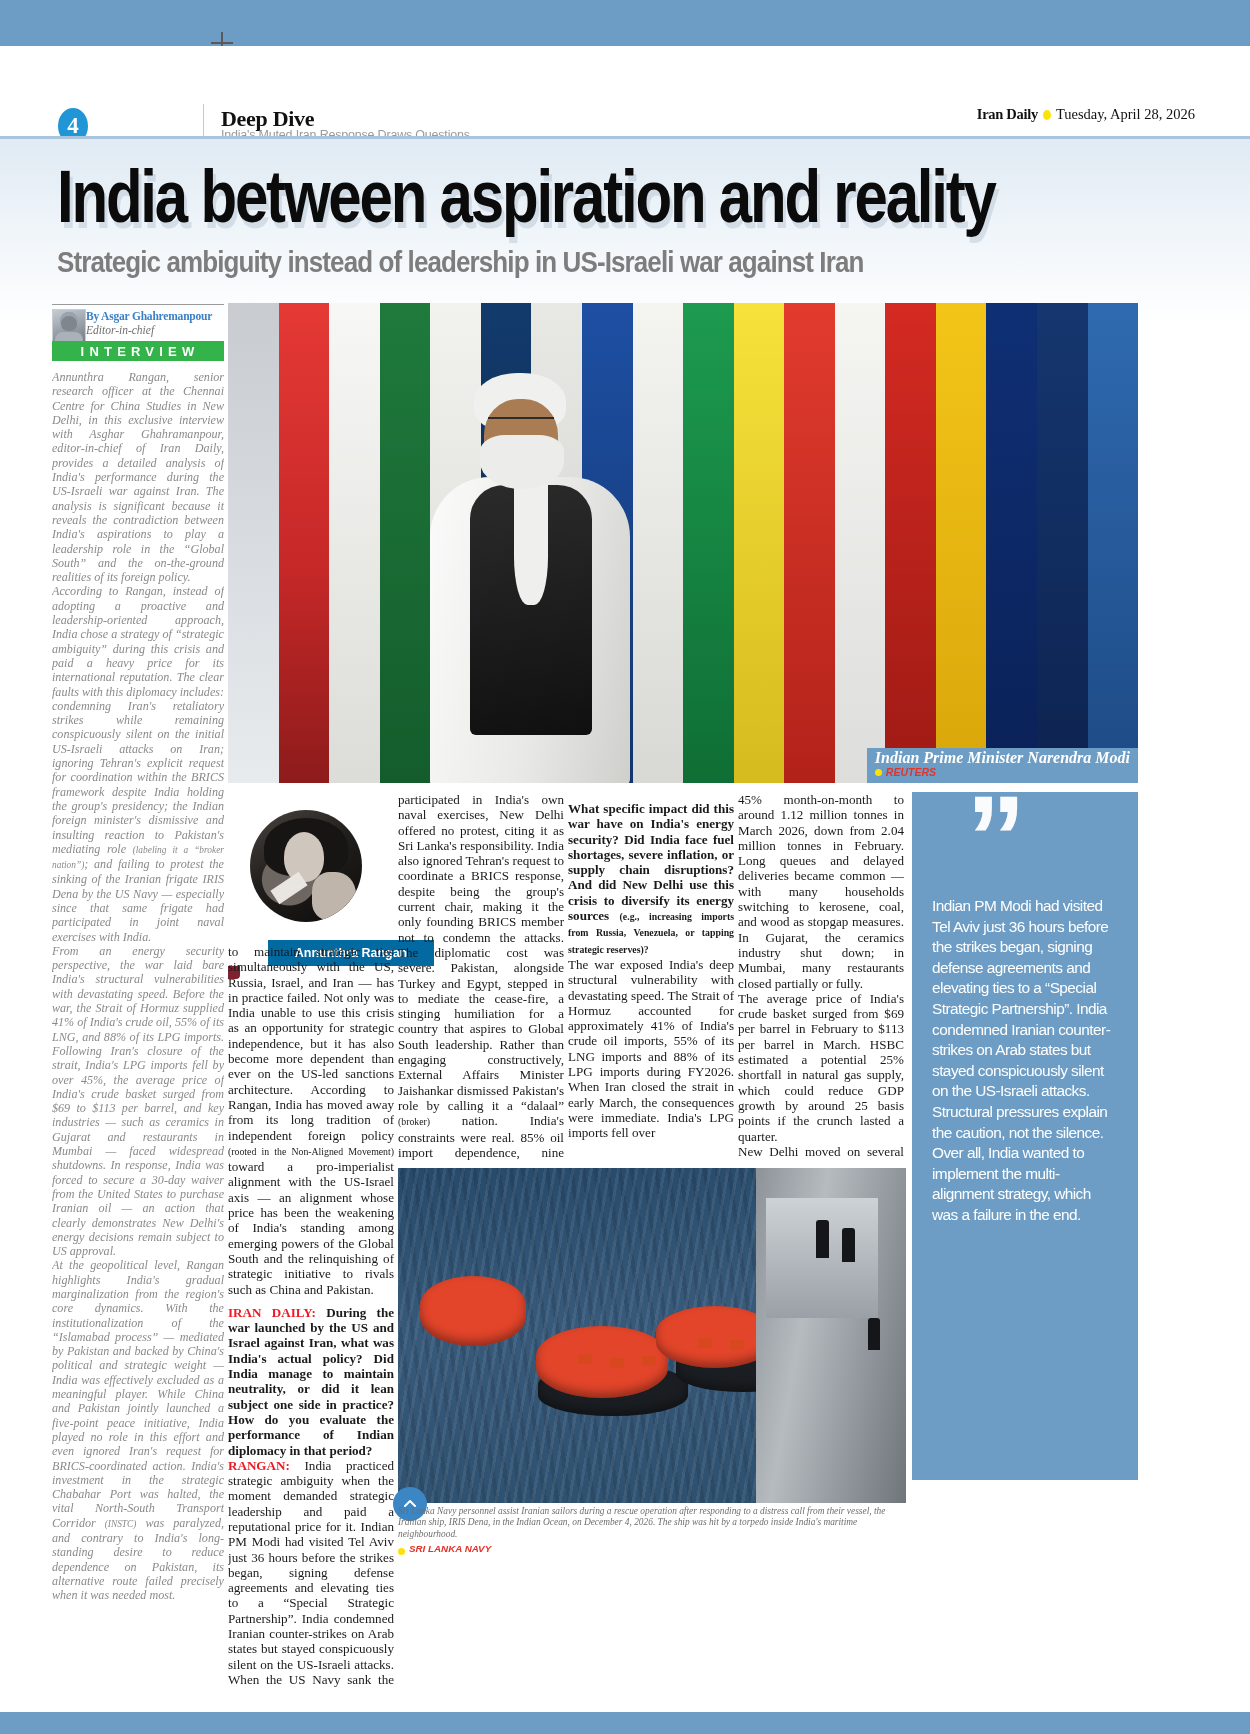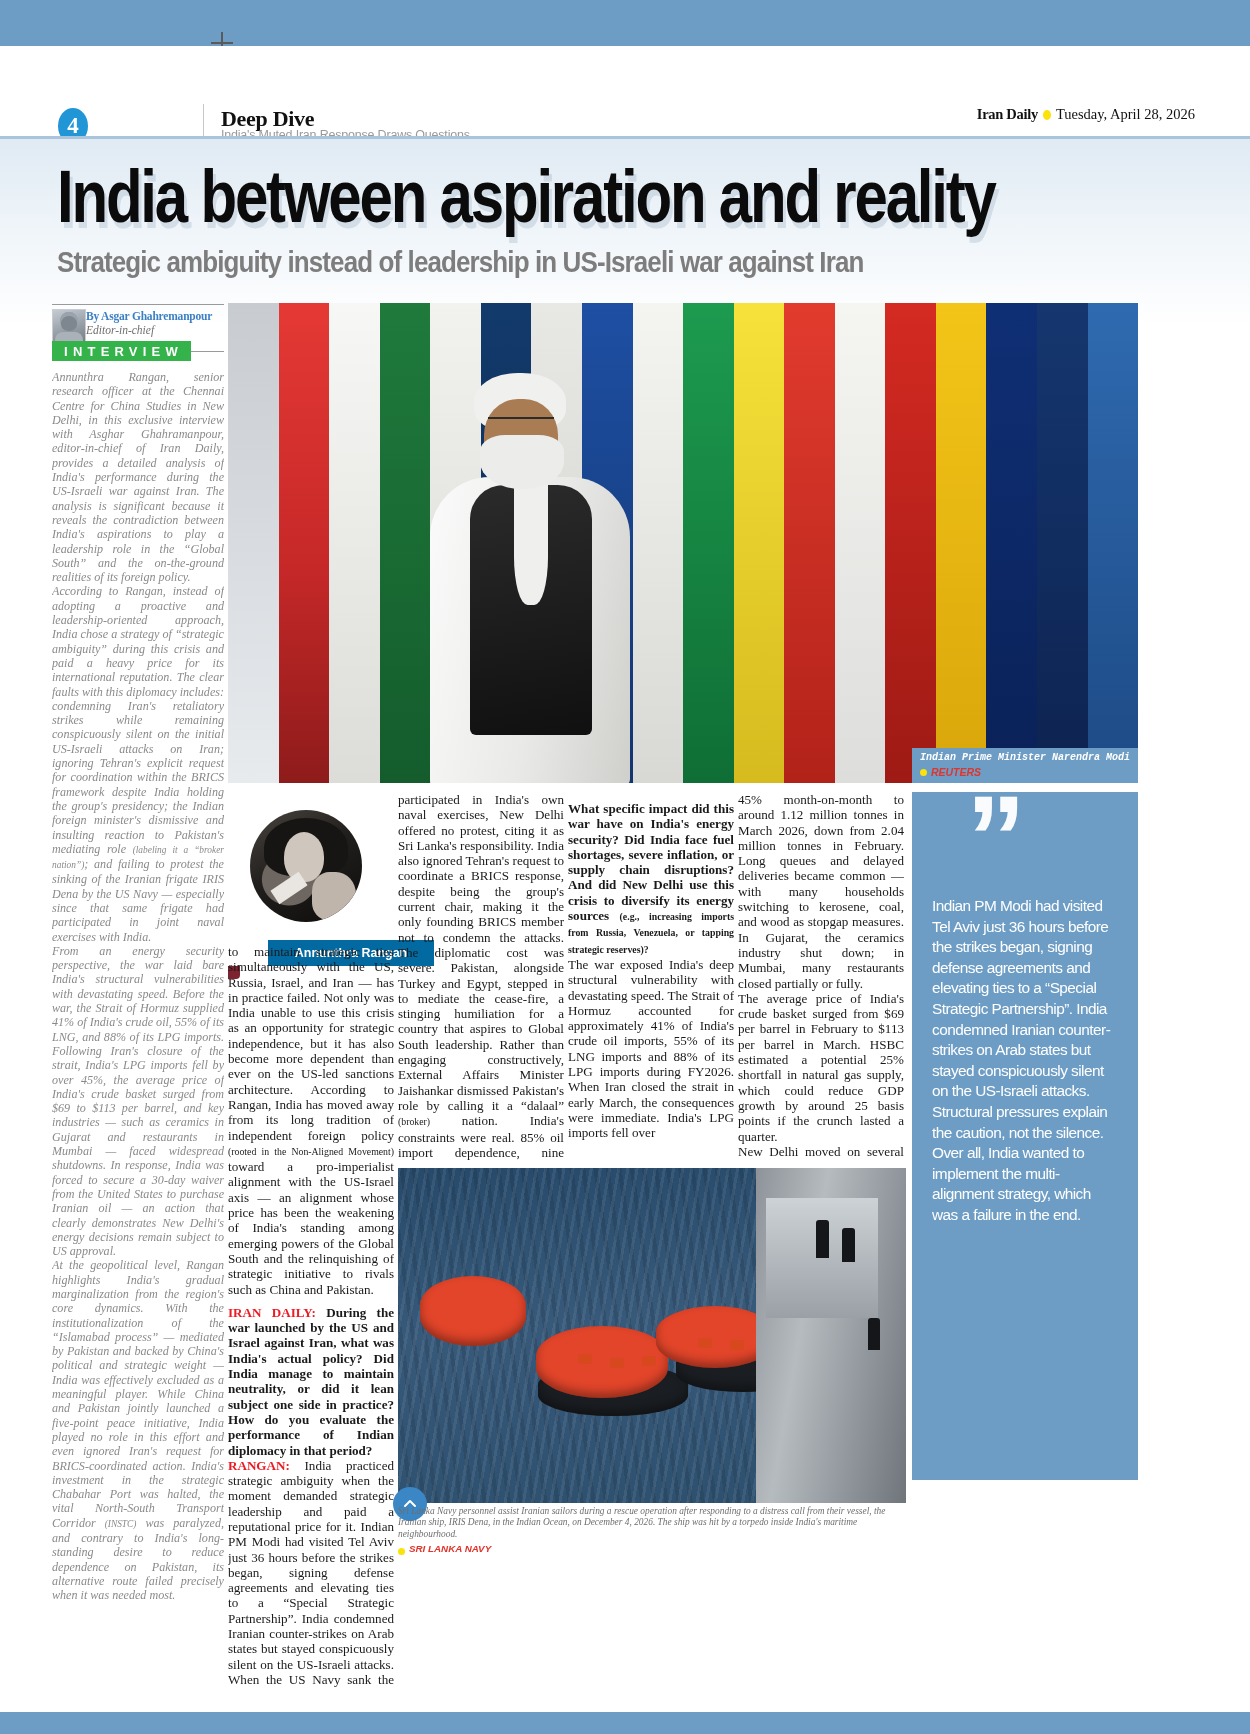--- a/index.html
+++ b/index.html
@@ -71,21 +71,21 @@
                         background:#7e868f; border-radius:50% 50% 45% 45%; }
   .byline-photo .body { display:block; width:28px; height:14px; margin:1px auto 0;
                         background:#aab1b8; border-radius:8px 8px 0 0; }
   .byline-name { font-family:"Liberation Serif",serif; font-weight:bold; font-size:11.5px;
                  color:#3b7fc4; line-height:14px; letter-spacing:-0.2px; }
   .byline-role { font-family:"Liberation Serif",serif; font-style:italic; font-size:11.5px;
                  color:#6f6f6f; line-height:14px; }
   .byline-rule-bot { width:172px; height:1px; background:#9a9a9a; margin-top:4px; }
 
   .interview-bar {
-    position:absolute; left:52px; top:341px; width:139px; height:20px;
+    position:absolute; left:52px; top:341px; width:172px; height:20px;
     background:#34b34a; color:#fff;
     font-family:"Liberation Sans",sans-serif; font-weight:bold; font-size:13px;
     letter-spacing:5.2px; display:flex; align-items:center; justify-content:center;
     padding-left:4px;
   }
 
   
   .intro-col {
     position:absolute; left:52px; top:370px; width:172px; height:1320px;
     font-family:"Liberation Serif",serif; font-style:italic;
@@ -157,22 +157,22 @@
                  border-radius:60px 60px 8px 8px; }
   .modi .vest { position:absolute; left:74px; top:112px; width:122px; height:250px;
                 background:linear-gradient(170deg,#2b2b2b 0%, #101010 100%);
                 border-radius:34px 34px 6px 6px; }
   .modi .vopen { position:absolute; left:118px; top:112px; width:34px; height:120px;
                  background:#efefed; border-radius:0 0 40% 40%; }
   .photo-credit {
     position:absolute; right:0; bottom:0; background:#6d9dc5; color:#fff;
     padding:4px 8px 5px 8px; max-width:300px;
   }
-  .photo-credit .cap { font-family:Liberation Mono, monospace; font-style:italic;
-                       font-weight:bold; font-size:10px; line-height:12px; }
+  .photo-credit .cap { font-family:Liberation Serif, serif; font-style:italic;
+                       font-weight:bold; font-size:16px; line-height:12px; }
   .photo-credit .src { font-family:"Liberation Sans",sans-serif; font-style:italic;
                        font-weight:bold; font-size:10.5px; color:#e0342c; margin-top:2px;
                        display:flex; align-items:center; gap:4px; }
   .photo-credit .src .dotY { width:7px; height:7px; background:#fbe20a; border-radius:50%; }
 
   
   .pullquote {
     position:absolute; left:912px; top:792px; width:226px; height:688px;
     background:#6d9dc5; color:#fff; padding:16px 20px 18px 20px;
   }

